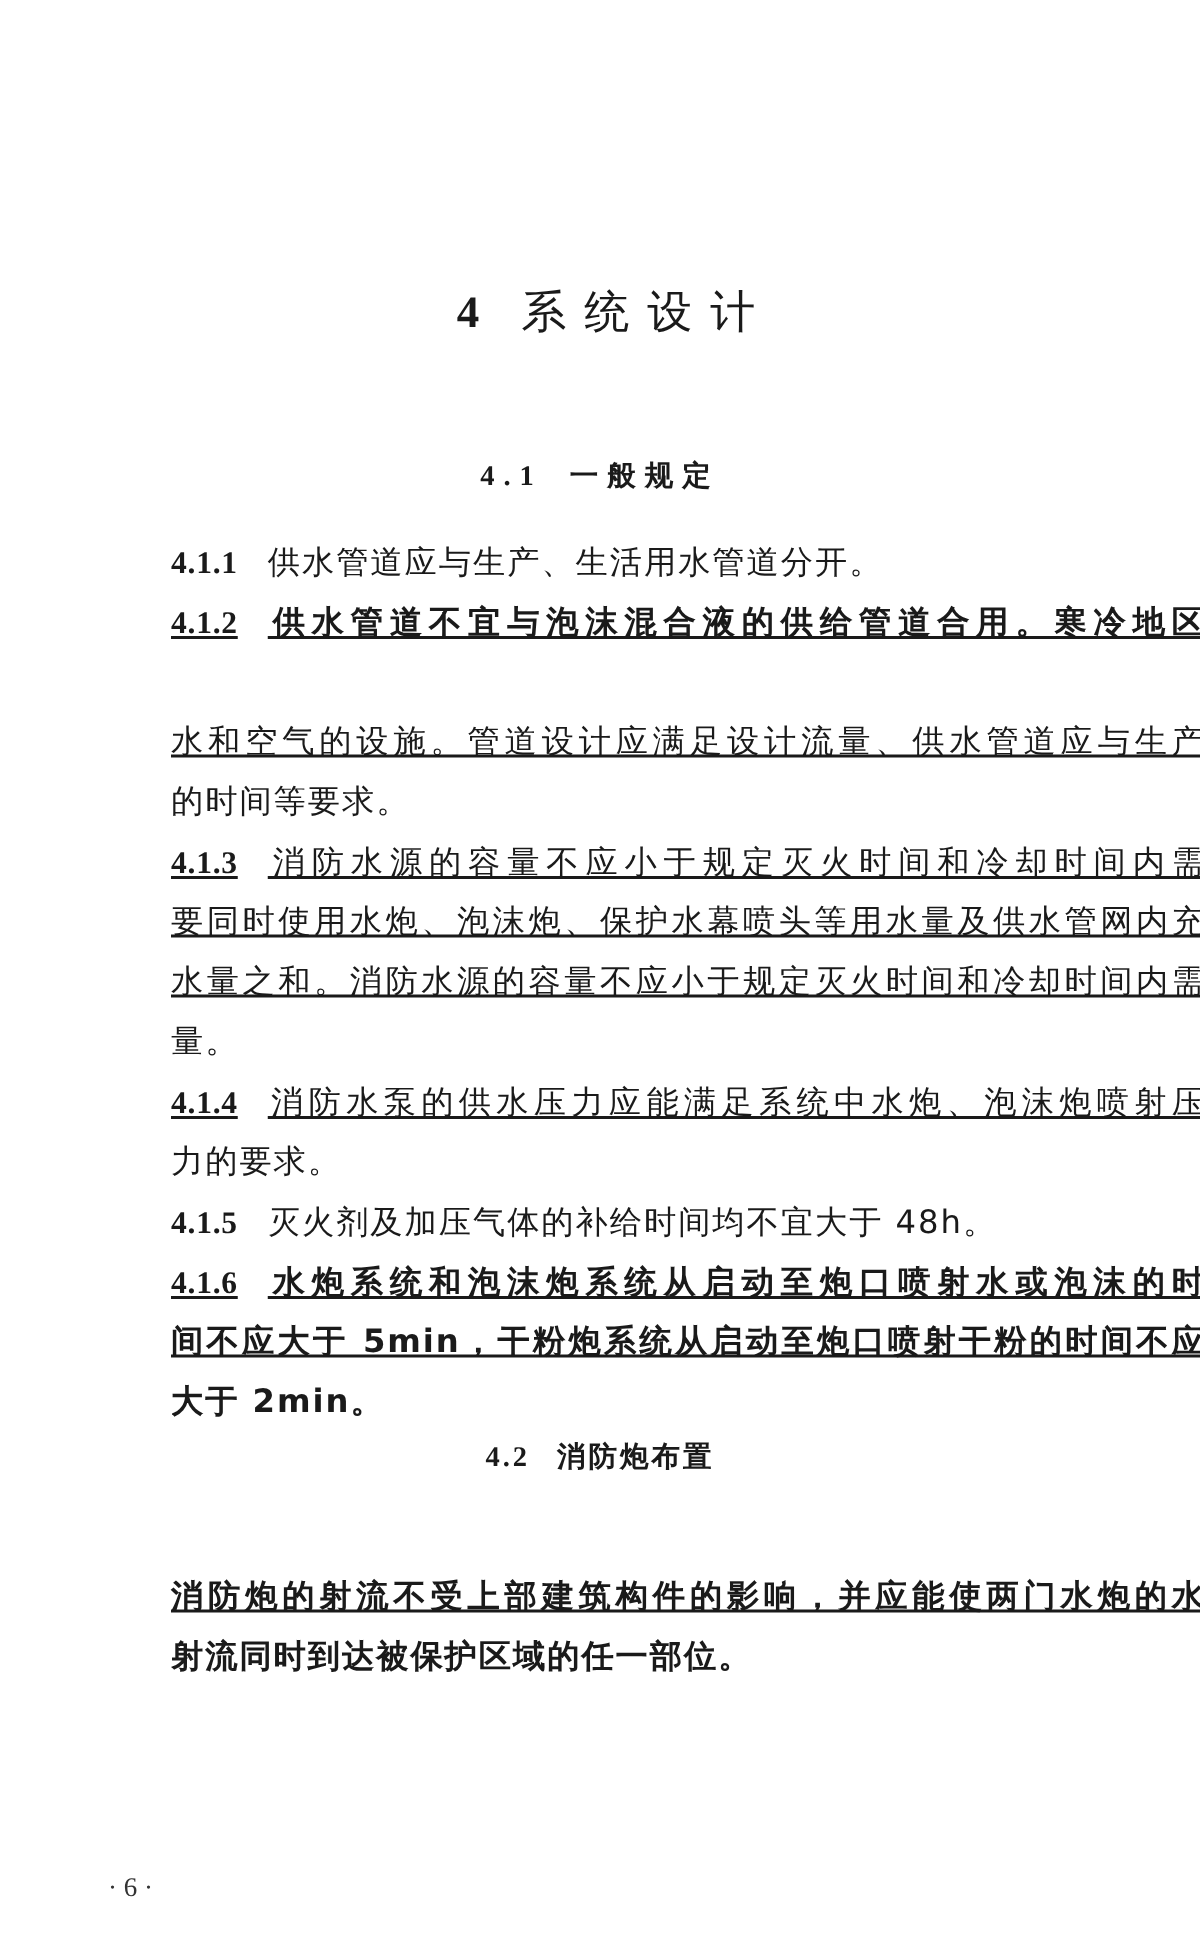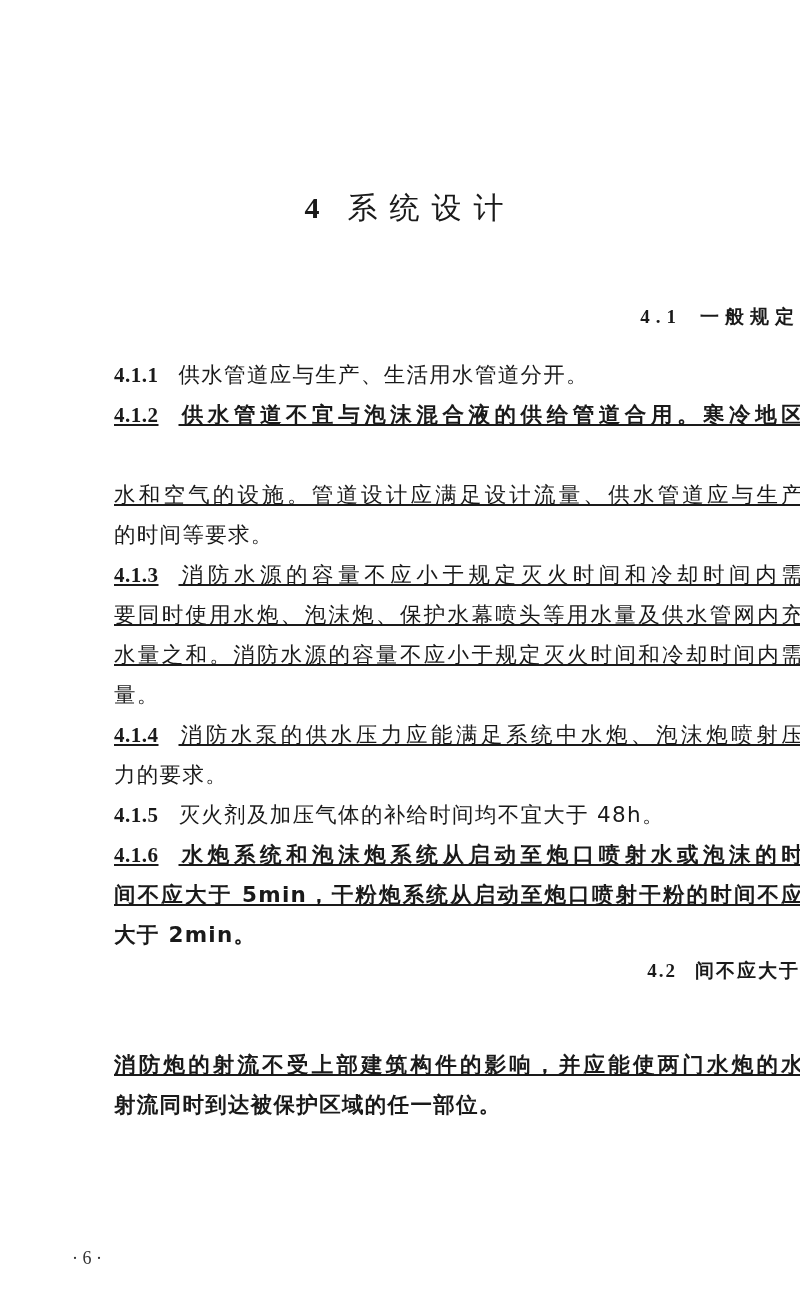--- a/index.html
+++ b/index.html
@@ -9,21 +9,21 @@
     color: #1a1a1a;
   }
   .page { position: absolute; left: 0; top: 0; width: 800px; height: 1298px; }
   .chapter-title {
     position: absolute; left: 0; width: 800px; top: 188px; text-align: center;
     font-family: "DejaVu Sans", "Liberation Sans", sans-serif;
     font-size: 30px; letter-spacing: 12px; color: #1a1a1a; margin-left: 10px;
   }
   .chapter-title .num { font-weight: bold; margin-right: 16px; font-family: "Liberation Serif", serif; }
   .section-title {
-    position: absolute; left: 0; width: 800px; text-align: right;
+    position: absolute; left: 0; width: 800px; text-align: center;
     font-family: "DejaVu Sans", "Liberation Sans", sans-serif;
     font-size: 19px; font-weight: bold; color: #1a1a1a;
   }
   .sec41 { top: 304px; letter-spacing: 6px; }
   .sec42 { top: 930px; letter-spacing: 2px; }
   .section-title .num { font-family: "Liberation Serif", serif; margin-right: 18px; }
   .line {
     position: absolute; left: 66px; width: 690px; height: 40px; line-height: 40px;
     font-size: 21.5px; white-space: nowrap; letter-spacing: 1.3px;
     font-family: "DejaVu Sans", "Liberation Sans", sans-serif;
@@ -80,20 +80,20 @@
     <span class="clause-num">4.1.5</span><span>灭火剂及加压气体的补给时间均不宜大于 48h。</span>
   </div>
 
   <div class="line justify" style="top:835px">
     <span class="clause-num">4.1.6</span><span class="bold-text">水炮系统和泡沫炮系统从启动至炮口喷射水或泡沫的时</span>
   </div>
   <div class="line justify bold-text" style="top:875px"><span>间不应大于 5min，干粉炮系统从启动至炮口喷射干粉的时间不应</span></div>
   <div class="line bold-text" style="top:915px"><span>大于 2min。</span></div>
 
   <div class="section-title sec42" style="top:958px">
-    <span class="num">4.2</span><span>间不应大于</span>
+    <span class="num">4.2</span><span>消防炮布置</span>
   </div>
 
   <div class="line justify bold-text" style="top:1045px"><span>消防炮的射流不受上部建筑构件的影响，并应能使两门水炮的水</span></div>
   <div class="line bold-text" style="top:1085px"><span>射流同时到达被保护区域的任一部位。</span></div>
 
   <div class="page-num">· 6 ·</div>
 </div>
 
 </body></html>

